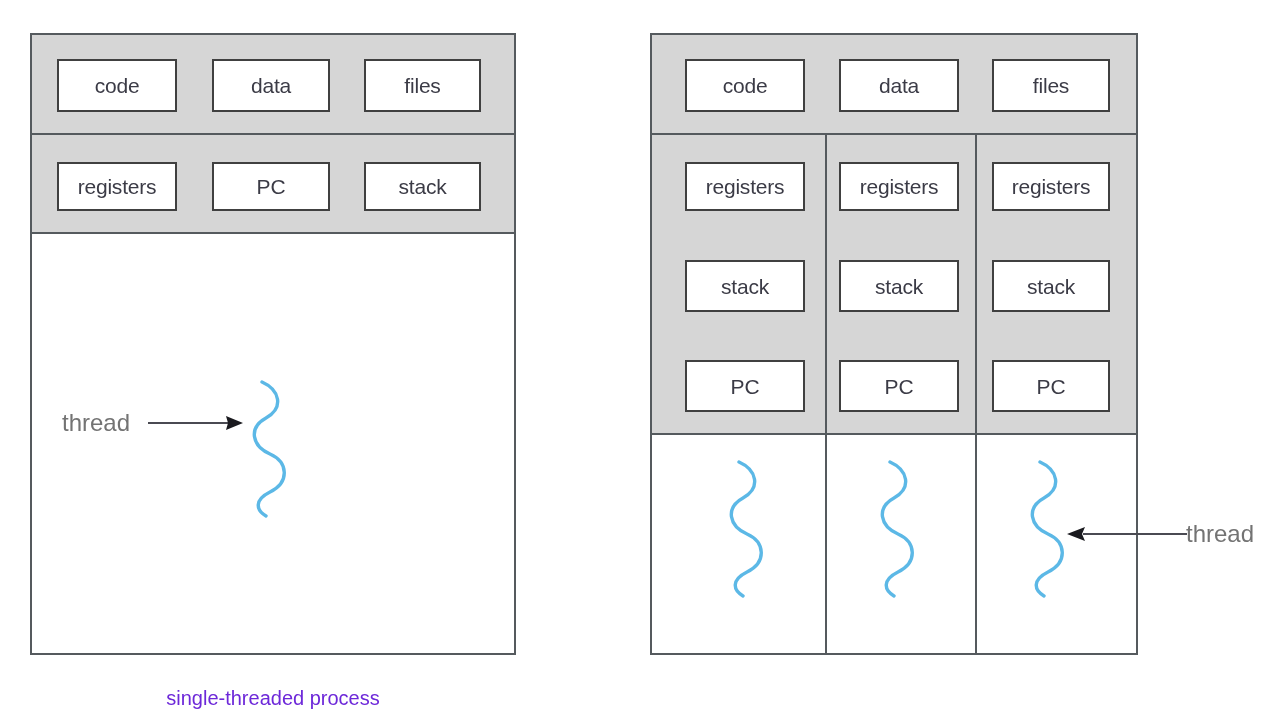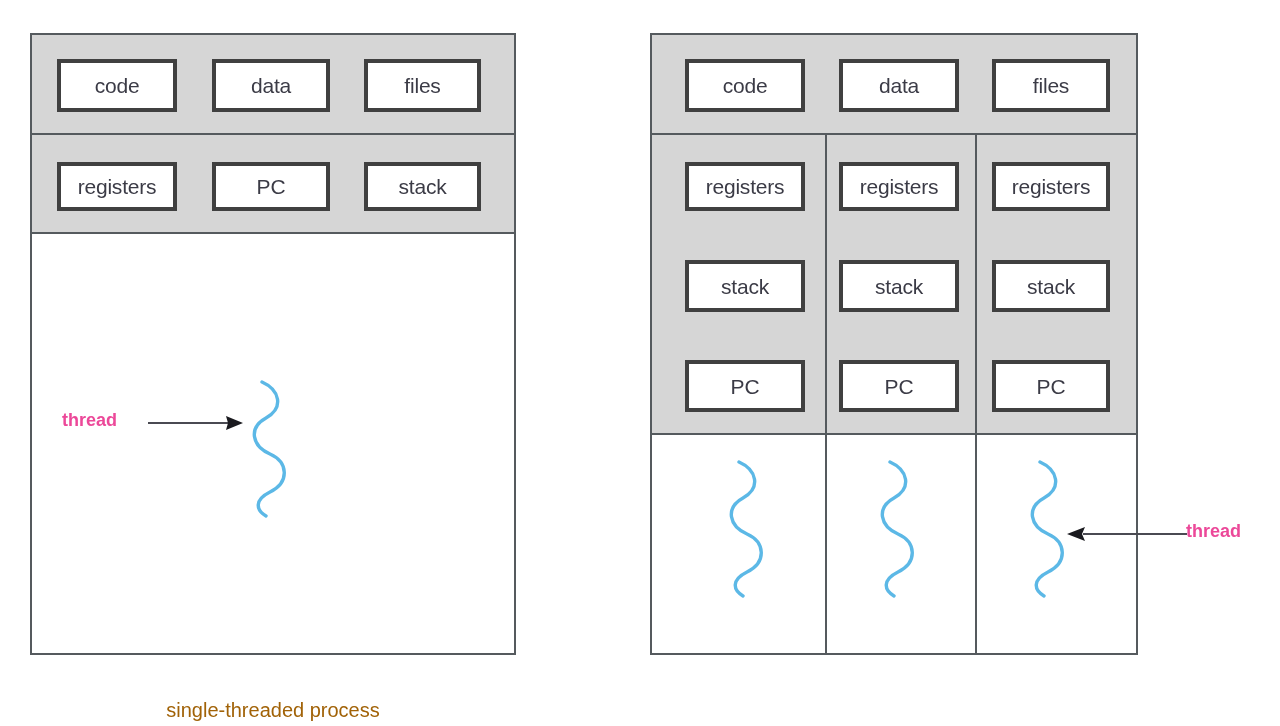--- a/index.html
+++ b/index.html
@@ -57,21 +57,21 @@
     top: 100px;
     height: 518px;
   }
   #col-divider-1 { left: 173px; }
   #col-divider-2 { left: 323px; }
 
   
   .cell-box {
     position: absolute;
     background: #ffffff;
-    border: 4px solid #404040;
+    border: 2px solid #404040;
     box-sizing: border-box;
     display: flex;
     align-items: center;
     justify-content: center;
     color: #3b3b46;
     font-size: 21px;
     font-family: "Liberation Sans", sans-serif;
     letter-spacing: -0.2px;
     line-height: 1;
   }
@@ -114,43 +114,41 @@
     pointer-events: none;
   }
   #s-squiggle  { left: 240px; top: 378px; }
   #m-squiggle-0 { left: 717px; top: 458px; }
   #m-squiggle-1 { left: 868px; top: 458px; }
   #m-squiggle-2 { left: 1018px; top: 458px; }
 
   
   .callout-label {
     position: absolute;
-    color: #ec4899;
-    font-size: 18px;
+    color: #737373;
+    font-size: 24px;
     font-family: "Liberation Sans", sans-serif;
     white-space: nowrap;
     line-height: 1;
-    font-weight: bold;
   }
   #single-thread-label { left: 62px;  top: 411px; }
   #multi-thread-label  { left: 1186px; top: 522px; }
 
   .callout-arrow { position: absolute; pointer-events: none; }
   #single-thread-arrow { left: 148px;  top: 410px; width: 95px;  height: 26px; }
   #multi-thread-arrow  { left: 1067px; top: 521px; width: 120px; height: 26px; }
 
   
   .caption {
     position: absolute;
-    color: #a16207;
+    color: #6d28d9;
     font-size: 20px;
     font-family: "Liberation Sans", sans-serif;
     white-space: nowrap;
     line-height: 1;
-    margin-top: 12px;
   }
   #single-caption { left: 0;   top: 688px; width: 546px; text-align: center; }
   #multi-caption  { left: 650px; top: 688px; width: 488px; text-align: center; }
 </style>
 </head>
 <body>
 
 <div class="canvas">
 
   <div class="process-frame" id="single-process-frame">

